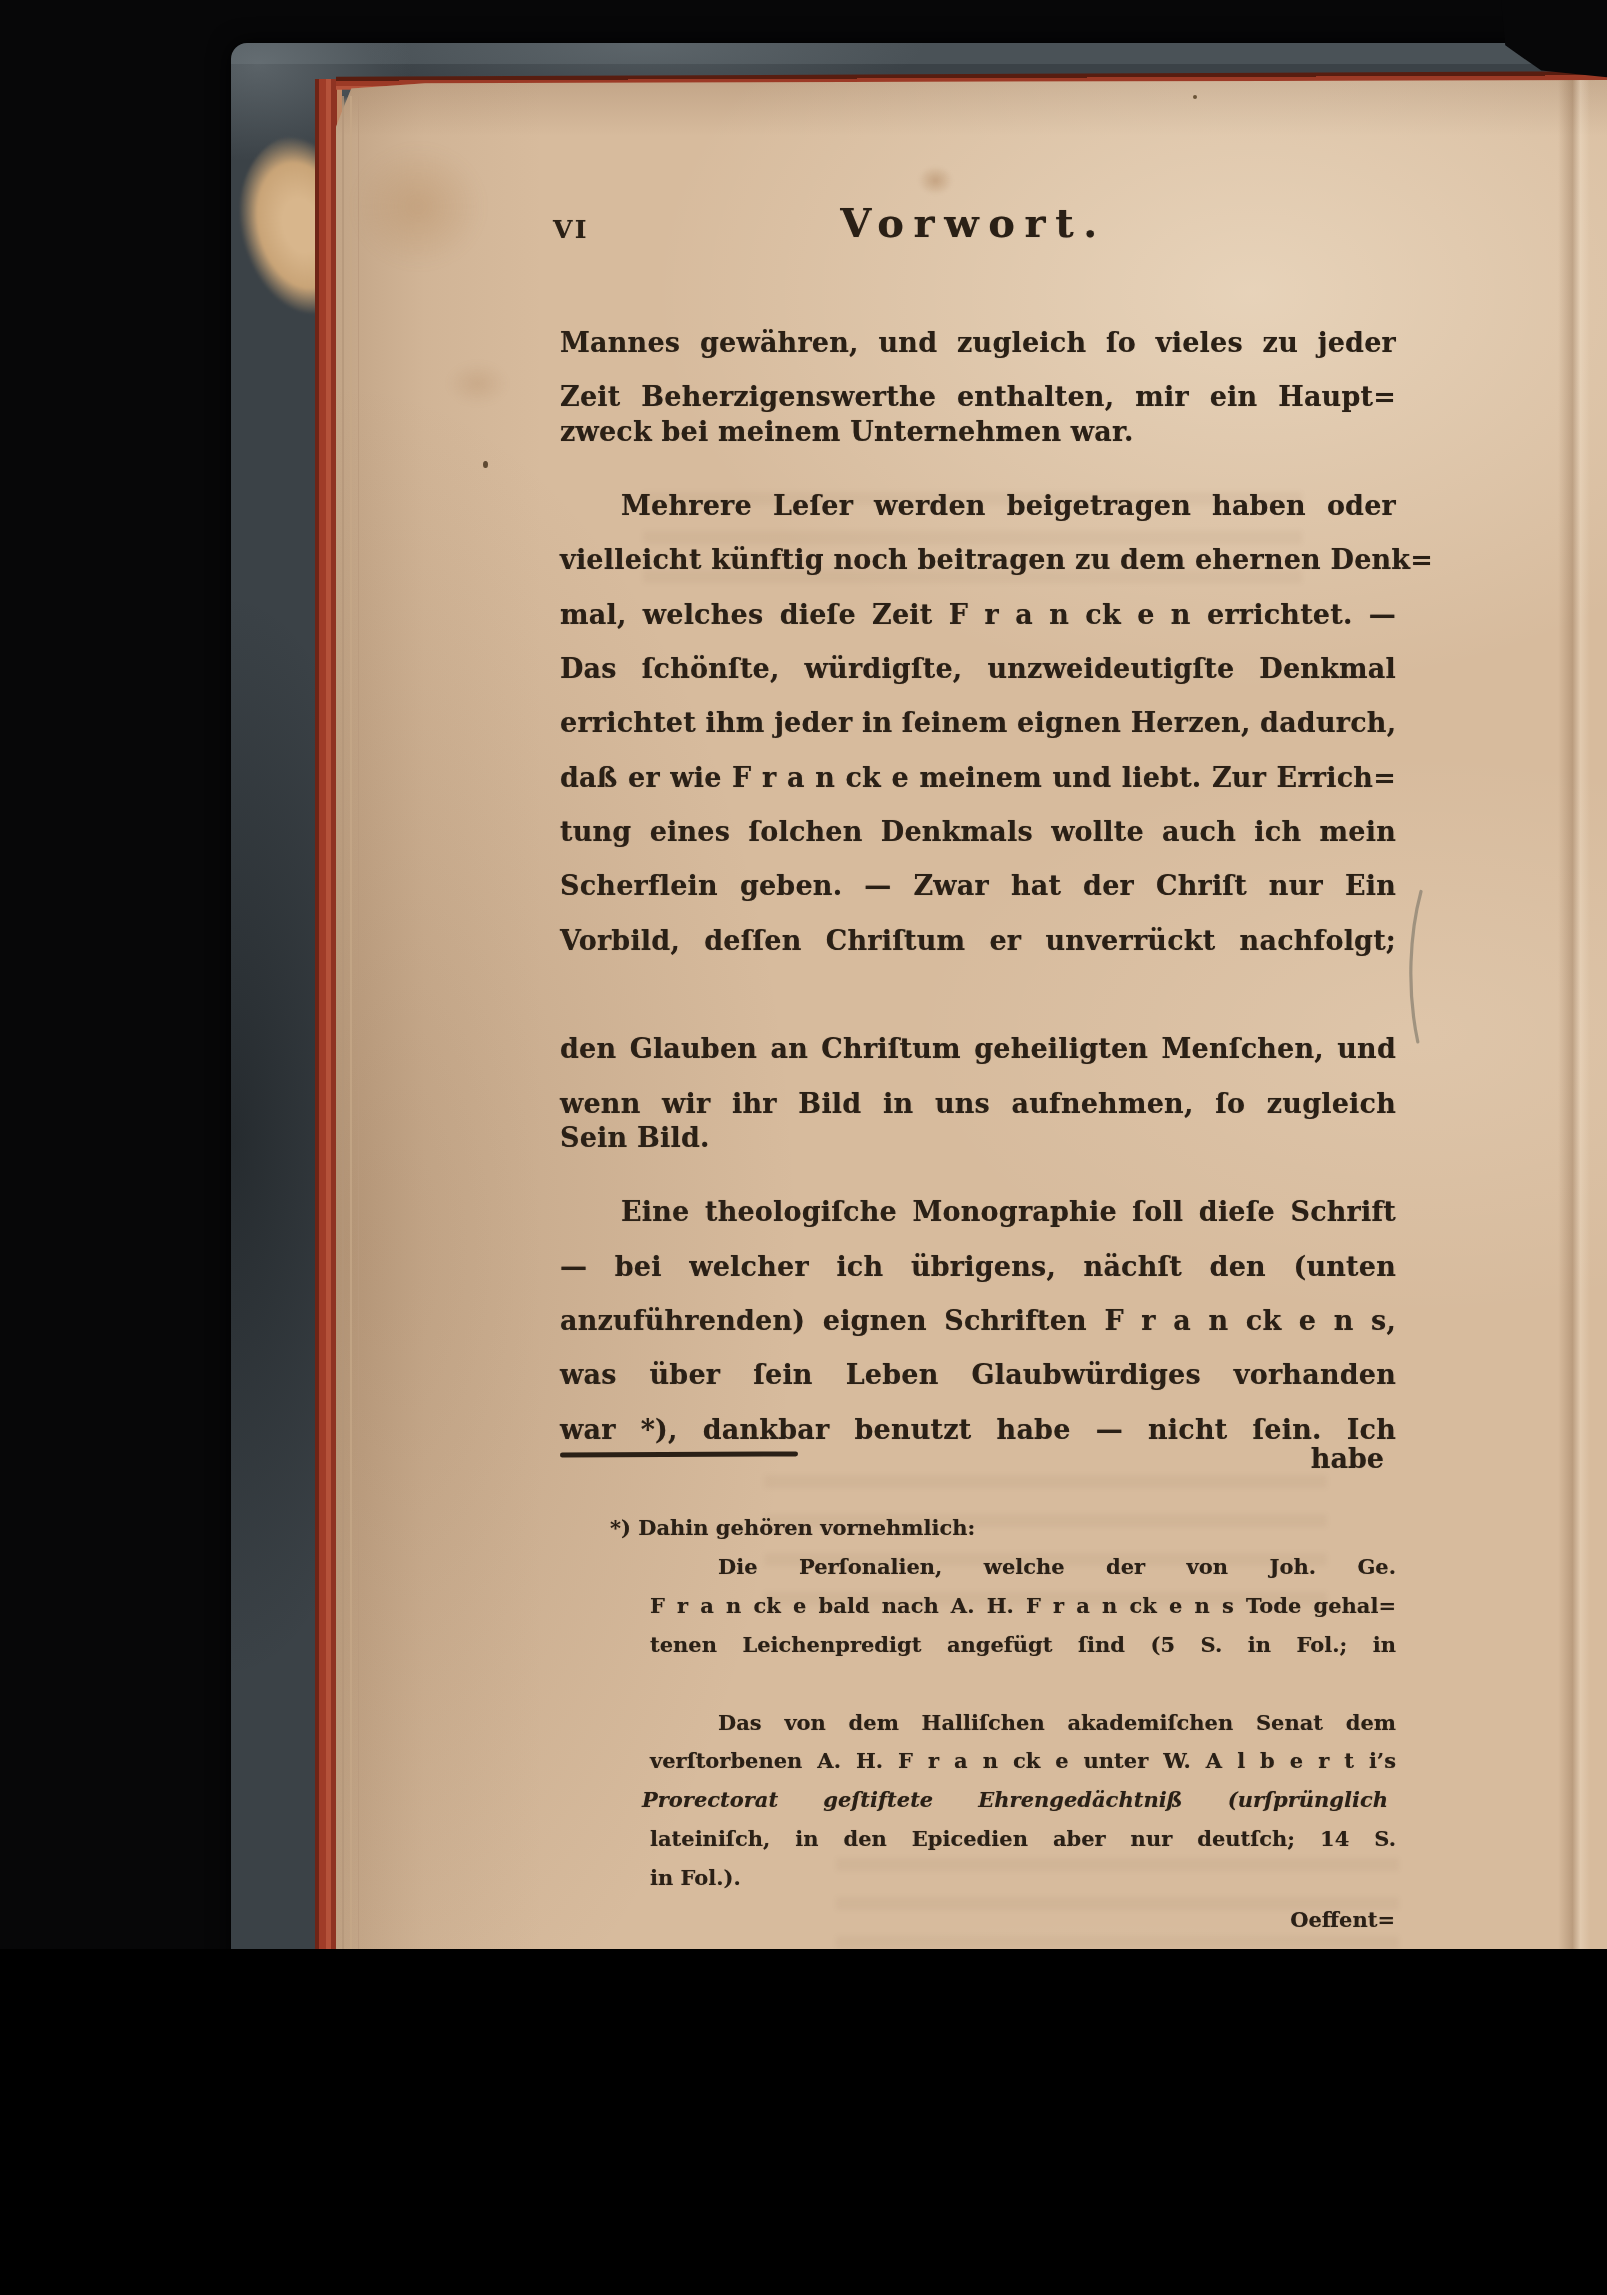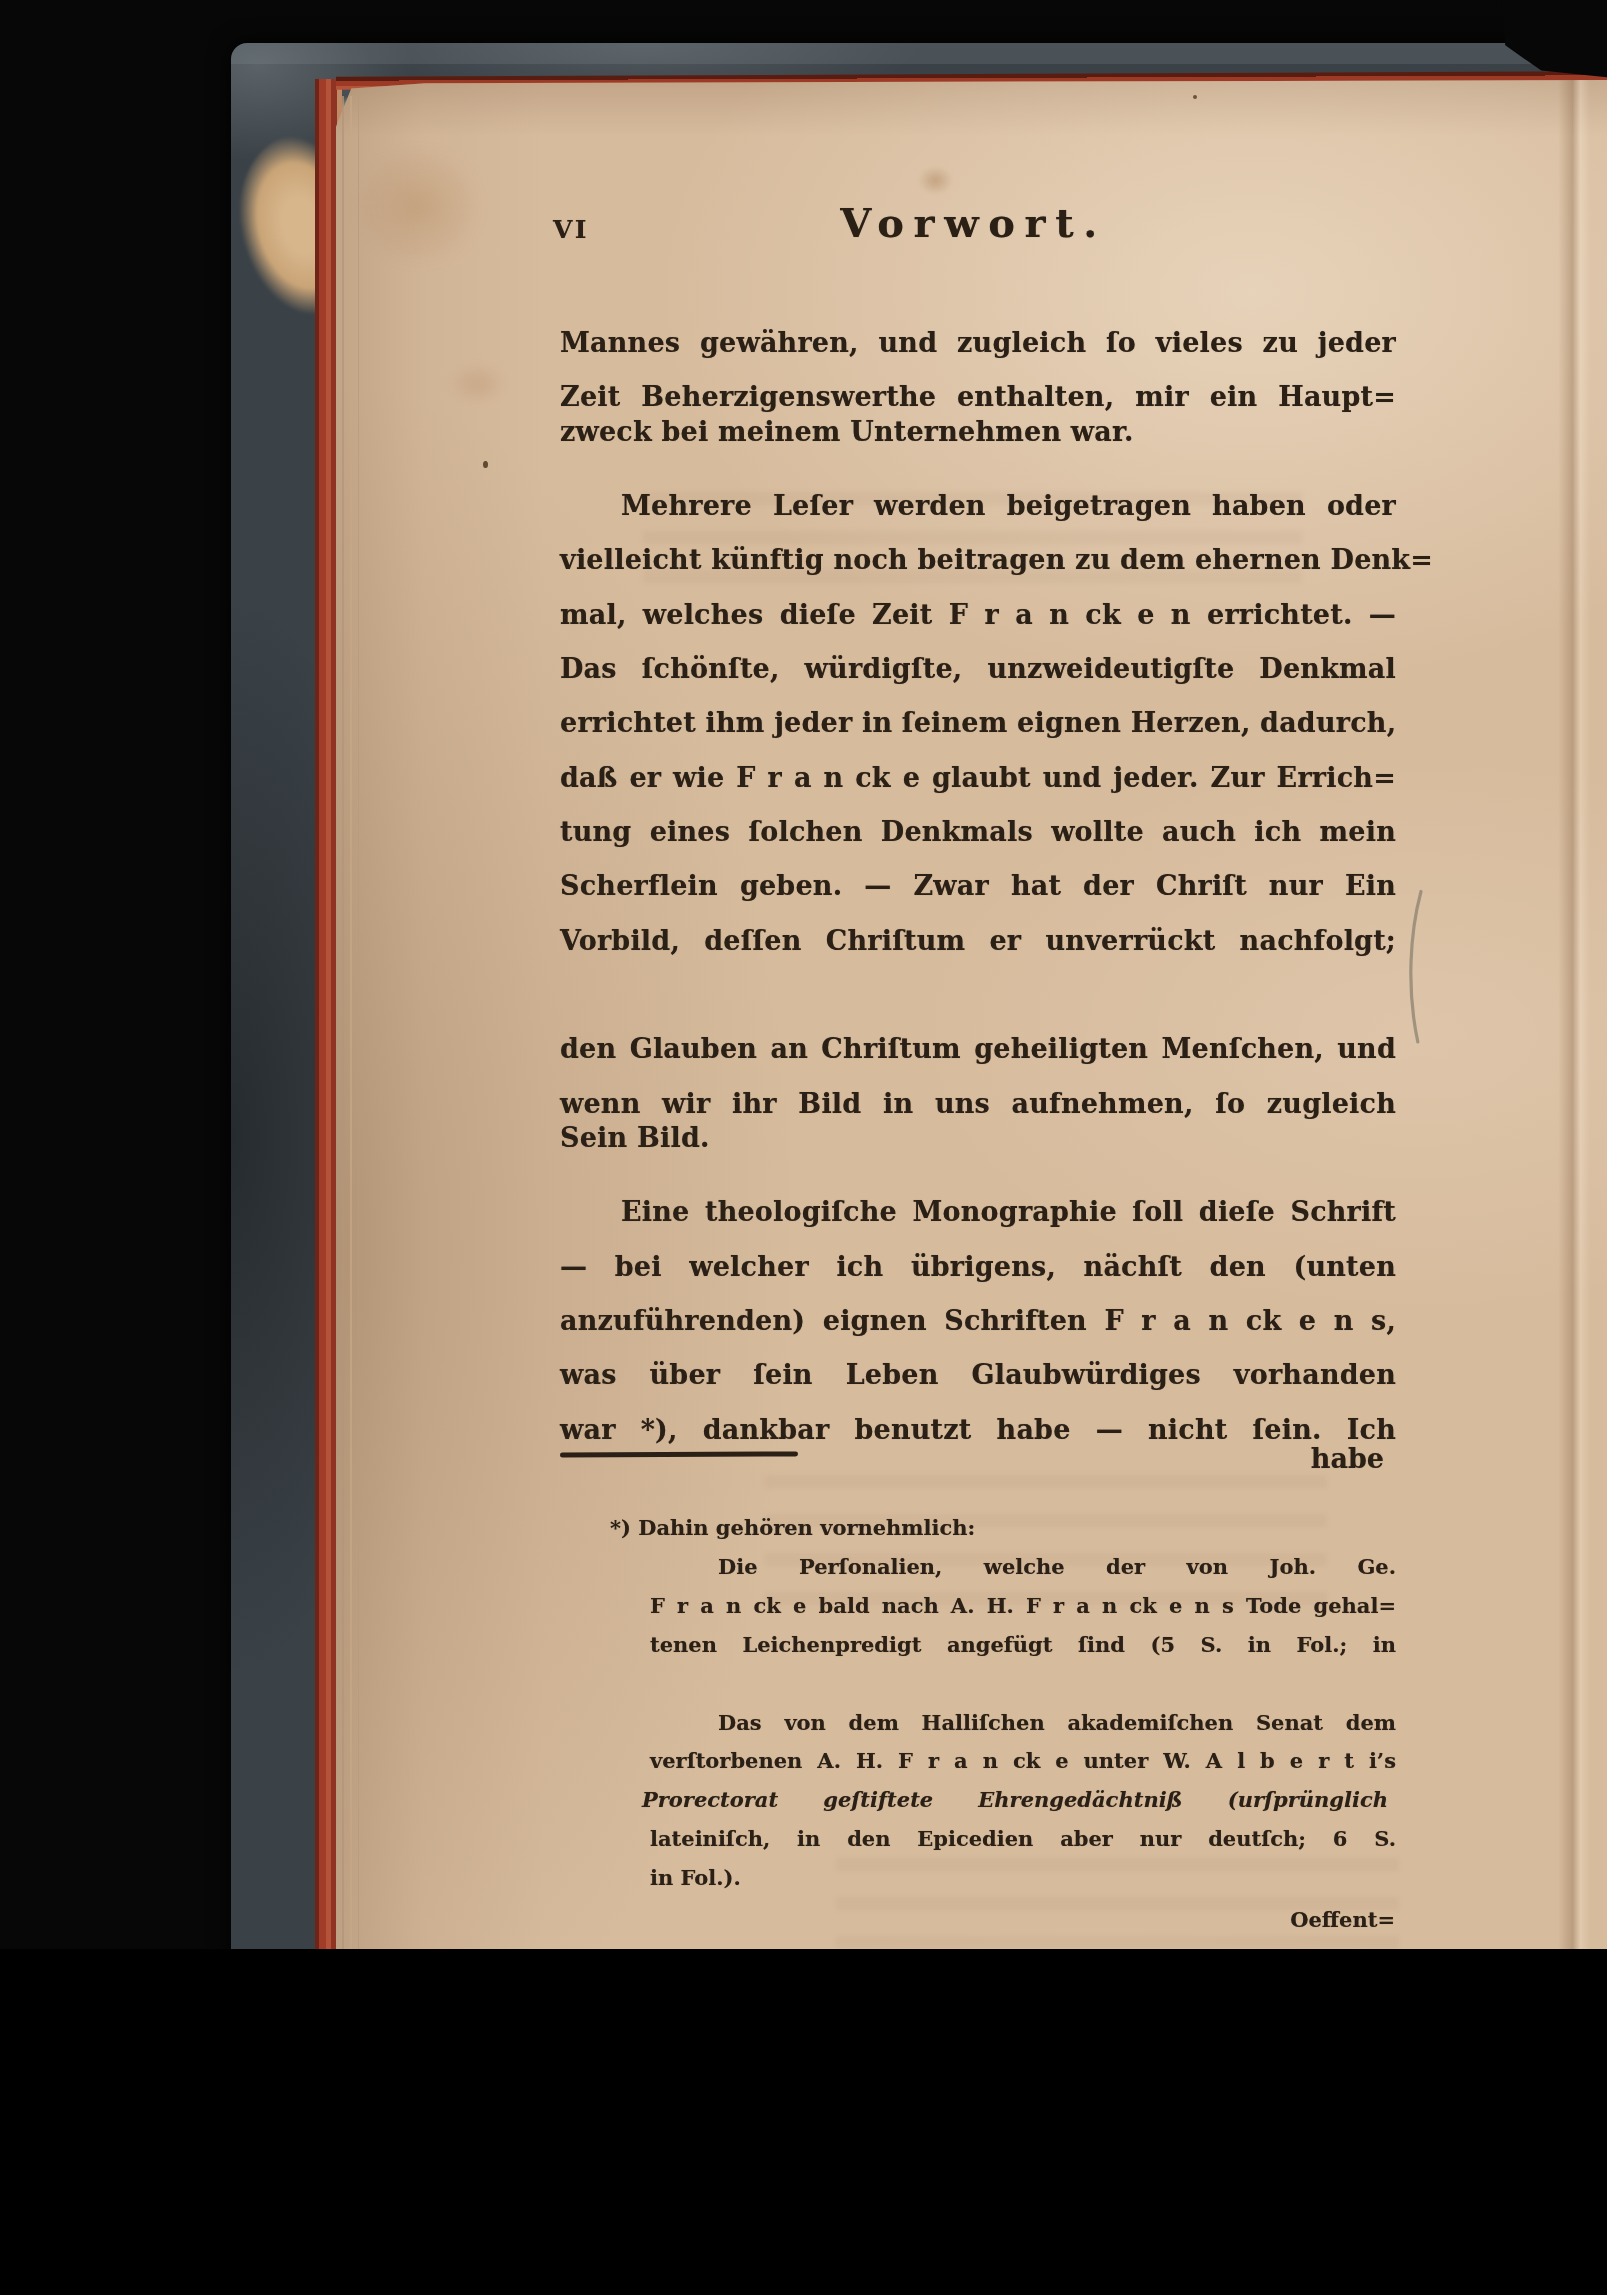--- a/index.html
+++ b/index.html
@@ -142,21 +142,21 @@
 
   <div id="main-text">
       <div class="tline just" style="top: 0px;">Mannes gewähren, und zugleich ſo vieles zu jeder</div>
       <div class="tline just" style="top: 54px;">Zeit Beherzigenswerthe enthalten, mir ein Haupt=</div>
       <div class="tline" style="top: 109px;">zweck bei meinem Unternehmen war.</div>
       <div class="tline just ind" style="top: 163px;">Mehrere Leſer werden beigetragen haben oder</div>
       <div class="tline just" style="top: 217px;">vielleicht künftig noch beitragen zu dem ehernen Denk=</div>
       <div class="tline just" style="top: 272px;">mal, welches dieſe Zeit F r a n ck e n errichtet. —</div>
       <div class="tline just" style="top: 326px;">Das ſchönſte, würdigſte, unzweideutigſte Denkmal</div>
       <div class="tline just" style="top: 380px;">errichtet ihm jeder in ſeinem eignen Herzen, dadurch,</div>
-      <div class="tline just" style="top: 435px;">daß er wie F r a n ck e glaubt und jeder.  Zur Errich=</div>
+      <div class="tline just" style="top: 435px;">daß er wie F r a n ck e meinem und liebt.  Zur Errich=</div>
       <div class="tline just" style="top: 489px;">tung eines ſolchen Denkmals wollte auch ich mein</div>
       <div class="tline just" style="top: 543px;">Scherflein geben. —  Zwar hat der Chriſt nur Ein</div>
       <div class="tline just" style="top: 598px;">Vorbild, deſſen Chriſtum er unverrückt nachfolgt;</div>
       <div class="tline just" style="top: 706px;">den Glauben an Chriſtum geheiligten Menſchen, und</div>
       <div class="tline just" style="top: 761px;">wenn wir ihr Bild in uns aufnehmen, ſo zugleich</div>
       <div class="tline" style="top: 815px;">Sein Bild.</div>
       <div class="tline just ind" style="top: 869px;">Eine theologiſche Monographie ſoll dieſe Schrift</div>
       <div class="tline just" style="top: 924px;">— bei welcher ich übrigens, nächſt den (unten</div>
       <div class="tline just" style="top: 978px;">anzuführenden) eignen Schriften F r a n ck e n s,</div>
       <div class="tline just" style="top: 1032px;">was über ſein Leben Glaubwürdiges vorhanden</div>
@@ -167,21 +167,21 @@
 
   <div id="footnote-rule"></div>
   <div id="footnote">
       <div class="fline" style="top: 0px; left: 50px; width: 786px;">*) Dahin gehören vornehmlich:</div>
       <div class="fline just" style="top: 39px; left: 158px; width: 678px;">Die Perſonalien, welche der von Joh. Ge.</div>
       <div class="fline just" style="top: 78px; left: 90px; width: 746px;">F r a n ck e bald nach A. H. F r a n ck e n s Tode gehal=</div>
       <div class="fline just" style="top: 117px; left: 90px; width: 746px;">tenen Leichenpredigt angefügt ſind (5 S. in Fol.; in</div>
       <div class="fline just" style="top: 195px; left: 158px; width: 678px;">Das von dem Halliſchen akademiſchen Senat dem</div>
       <div class="fline just" style="top: 233px; left: 90px; width: 746px;">verſtorbenen A. H. F r a n ck e unter W. A l b e r t i’s</div>
       <div class="fline just" style="top: 272px; left: 82px; width: 746px; font-style: italic;">Prorectorat geſtiftete Ehrengedächtniß (urſprünglich</div>
-      <div class="fline just" style="top: 311px; left: 90px; width: 746px;">lateiniſch, in den Epicedien aber nur deutſch; 6 S.</div>
+      <div class="fline just" style="top: 311px; left: 90px; width: 746px;">lateiniſch, in den Epicedien aber nur deutſch; 14 S.</div>
       <div class="fline" style="top: 350px; left: 90px; width: 746px;">in Fol.).</div>
     </div>
   <div id="catchword-foot" class="ink">Oeffent=</div>
 
   <svg id="pencil" width="48" height="169" viewBox="0 0 60 210">
     <path d="M30,10 C16,62 12,132 26,198" fill="none" stroke="#8b8171" stroke-width="4" stroke-linecap="round" opacity=".75"></path>
   </svg>
 
   <div id="footer-black"></div>
   <div id="footer-gray"></div>

